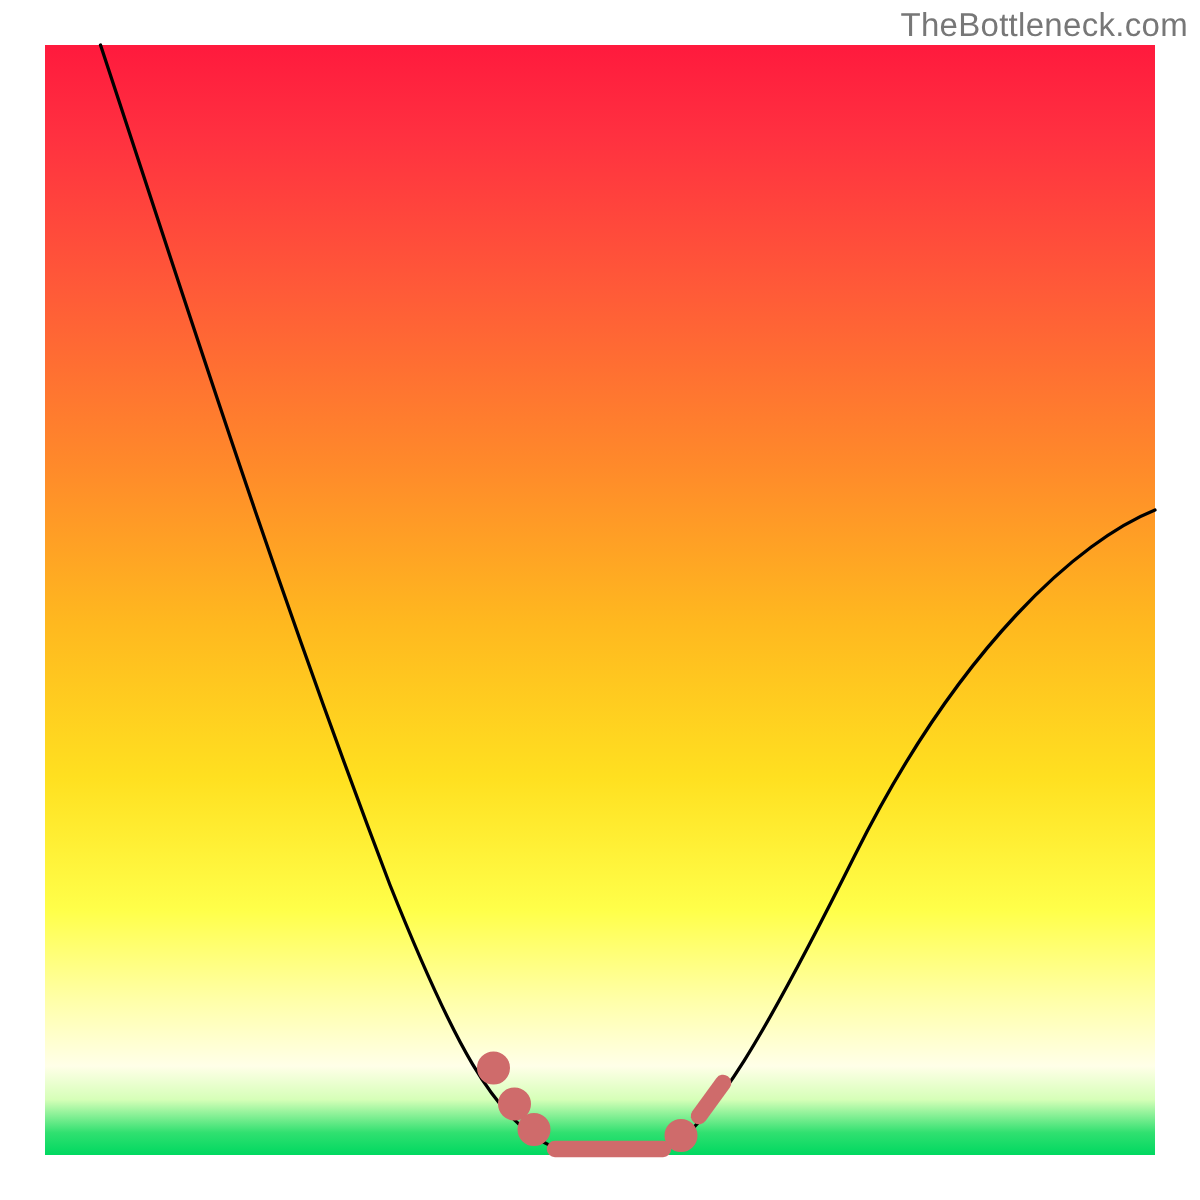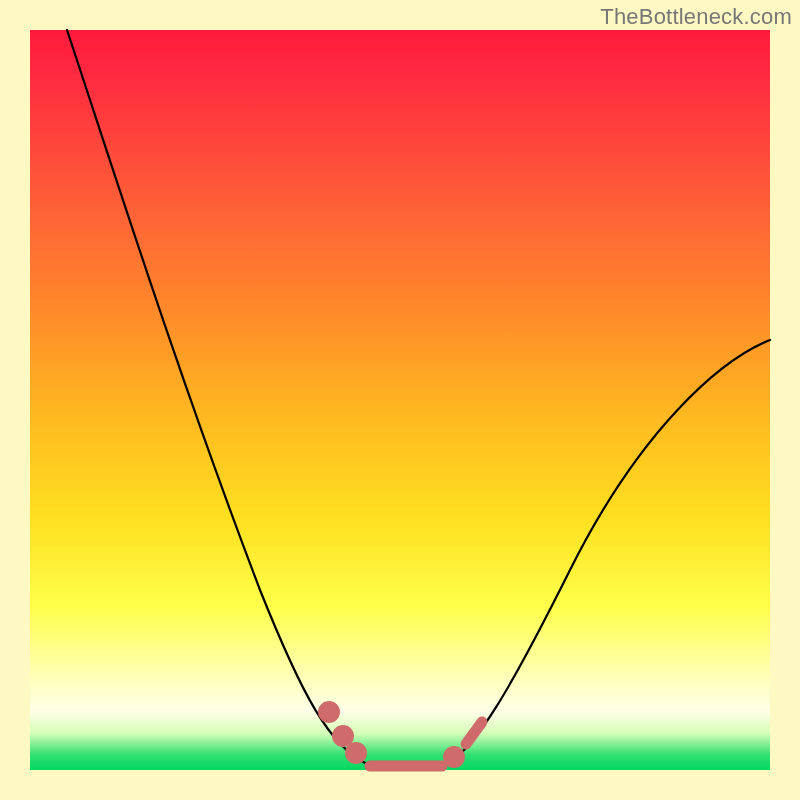--- a/index.html
+++ b/index.html
@@ -9,21 +9,21 @@
     height: 800px;
     background: #000;
     overflow: hidden;
     font-family: Arial, Helvetica, sans-serif;
   }
   .frame {
     position: absolute;
     left: 0; top: 0;
     width: 800px;
     height: 800px;
-    background: #fef9c3;
+    background: #ffffff;
   }
   .plot-area {
     position: absolute;
     left: 30px;
     top: 30px;
     width: 740px;
     height: 740px;
     
     background: linear-gradient(
       to bottom,

